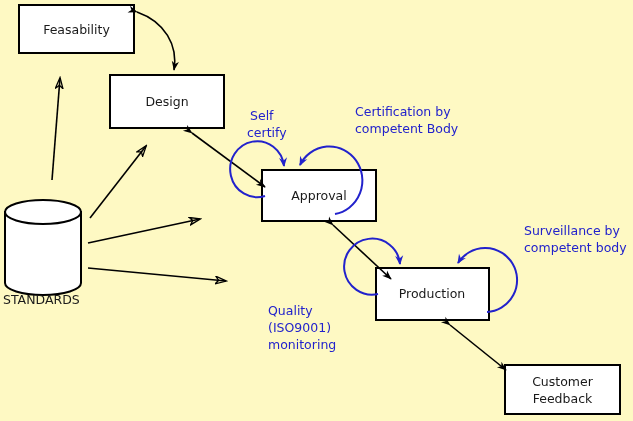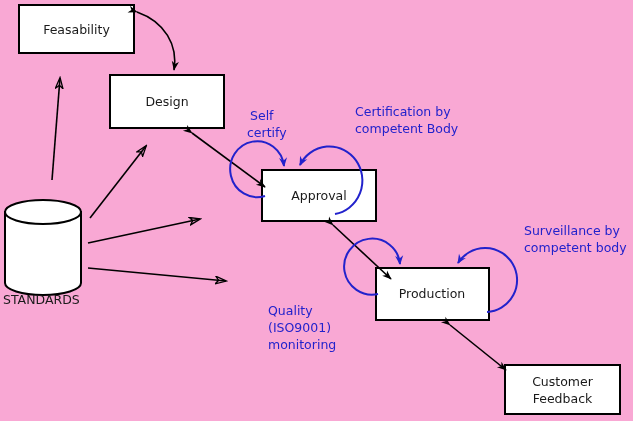--- a/index.html
+++ b/index.html
@@ -7,21 +7,21 @@
     padding: 0;
     background: #ffffff;
   }
   body {
     font-family: "DejaVu Sans", sans-serif;
   }
   #canvas {
     position: relative;
     width: 633px;
     height: 421px;
-    background: #f9a8d4;
+    background: #fef9c3;
     overflow: hidden;
   }
   #canvas svg {
     position: absolute;
     left: 0;
     top: 0;
     width: 633px;
     height: 421px;
   }
   .node-label {

